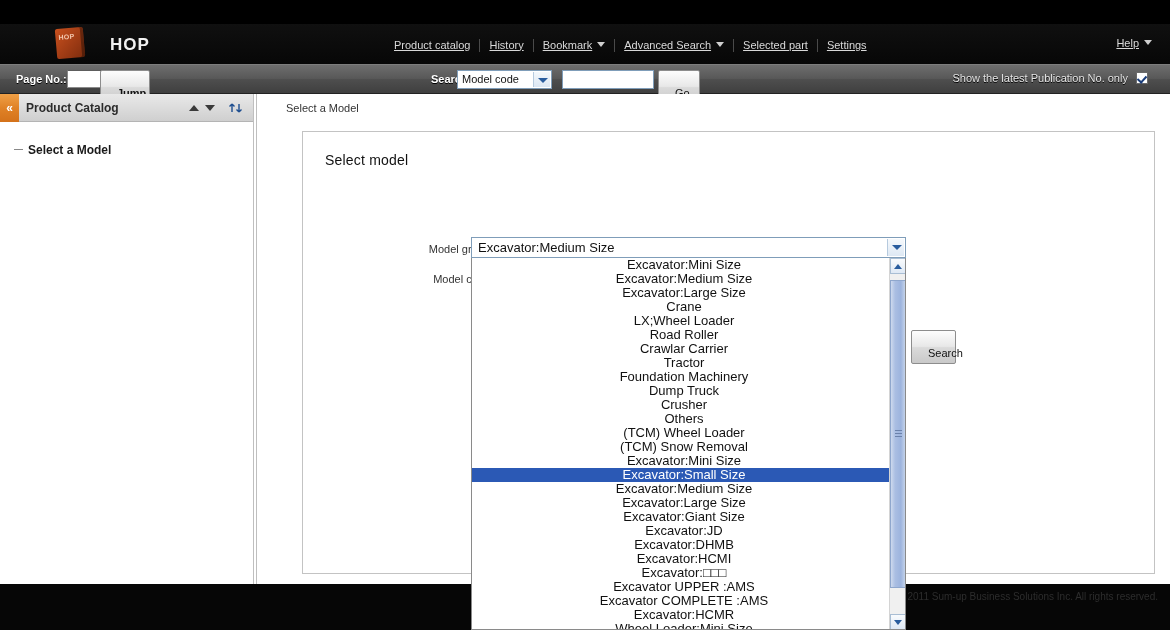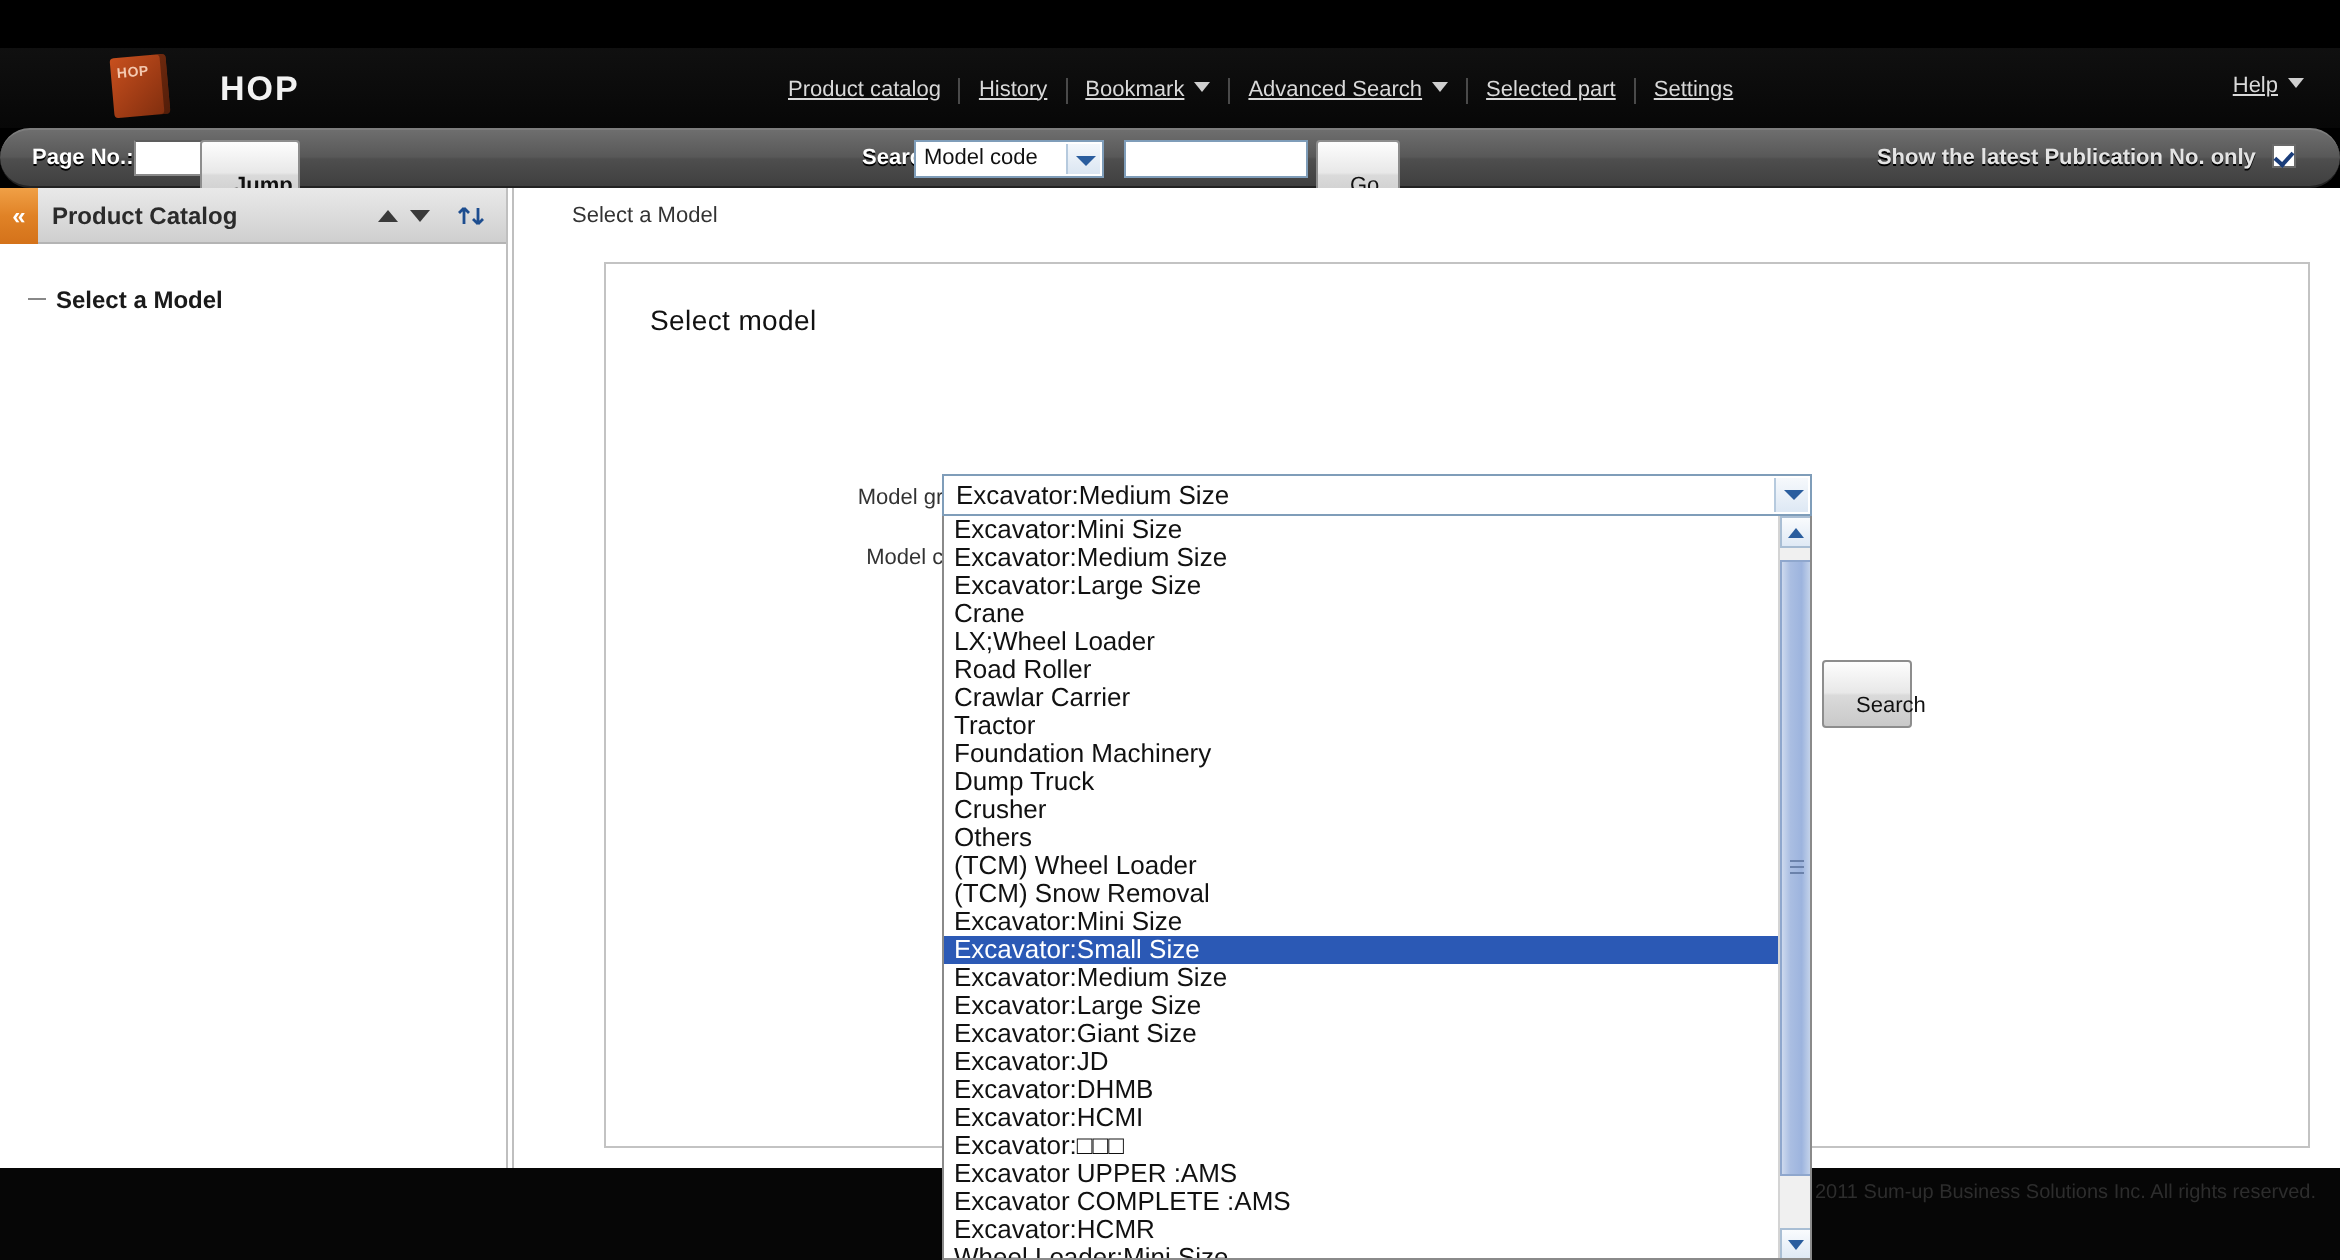--- a/index.html
+++ b/index.html
@@ -95,21 +95,20 @@
   .help-menu .lbl { text-decoration: underline; }
 
   
   .toolbar {
     position: absolute;
     left: 0; top: 64px;
     width: 1170px; height: 30px;
     background: linear-gradient(to bottom,#6e6e6e 0%,#585858 48%,#4e4e4e 52%,#3f3f3f 100%);
     border-top: 1px solid #7d7d7d;
     border-bottom: 1px solid #222;
-    border-radius: 15px;
   }
   .tb-label {
     position: absolute;
     color: #fff;
     font-size: 11px;
     font-weight: bold;
     top: 8px;
     text-shadow: 0 1px 0 #000;
     white-space: nowrap;
   }
@@ -190,21 +189,21 @@
   .go-btn {
     position: absolute;
     left: 658px; top: 5px;
     width: 42px; height: 19px;
   }
   .latest-pub {
     position: absolute;
     right: 22px; top: 7px;
     color: #e4e4e4;
     font-size: 11px;
-    font-weight: bold;
+    font-weight: normal;
     text-shadow: 0 1px 0 #000;
     white-space: nowrap;
   }
   .chk {
     display: inline-block;
     width: 12px; height: 12px;
     background: #fff;
     border: 1px solid #6a6a6a;
     vertical-align: -2px;
     margin-left: 5px;
@@ -387,20 +386,21 @@
     overflow: hidden;
   }
   .dd-opt {
     height: 14px;
     line-height: 14px;
     font-size: 13px;
     color: #111;
     padding-left: 5px;
     white-space: nowrap;
     cursor: default;
+    text-align: center;
   }
   .dd-opt.selected {
     background: #2b59b5;
     color: #fff;
   }
   
   .dd-scrollbar {
     position: absolute;
     right: 0; top: 0;
     width: 16px; height: 372px;

